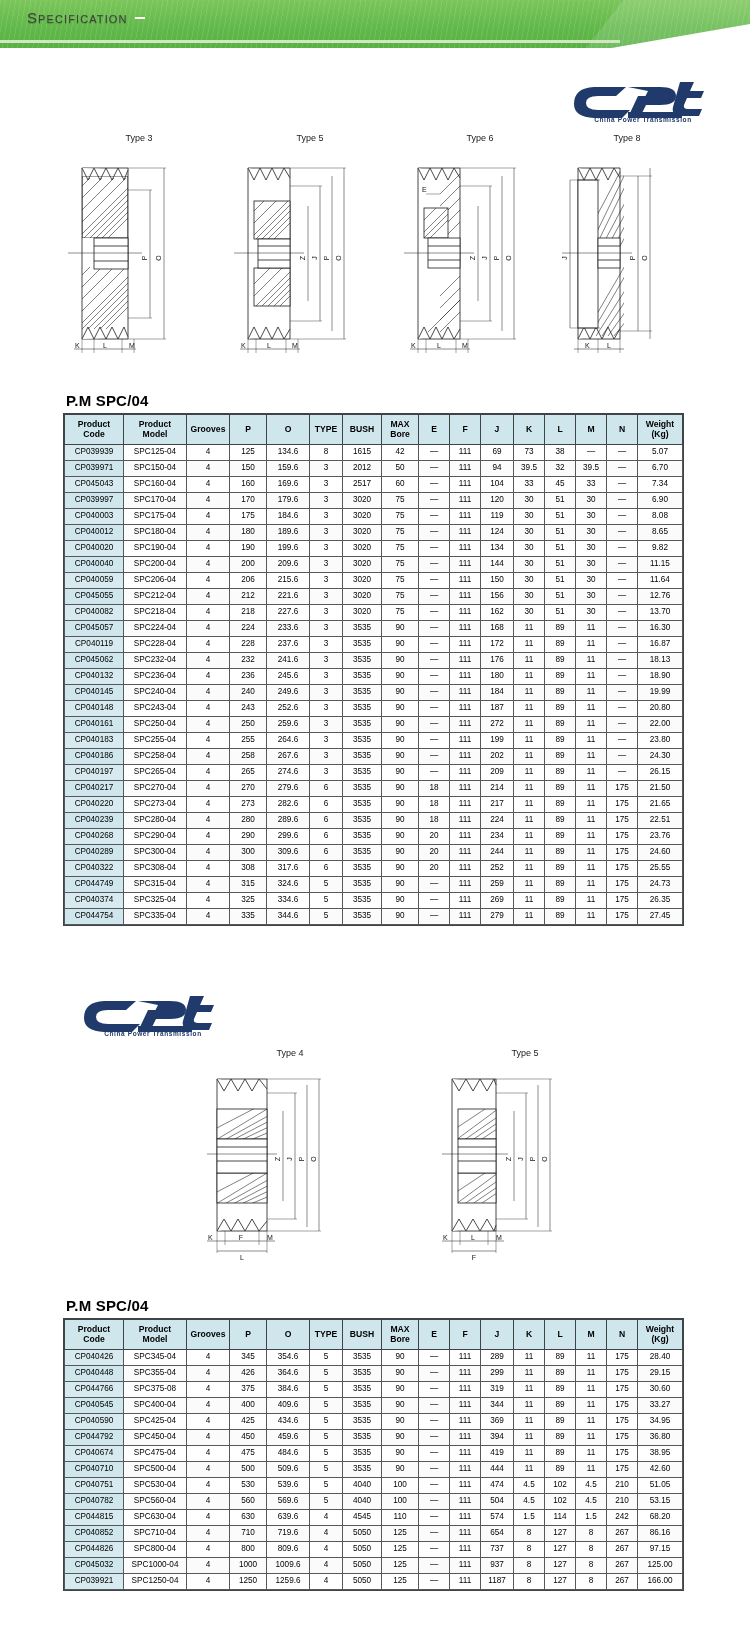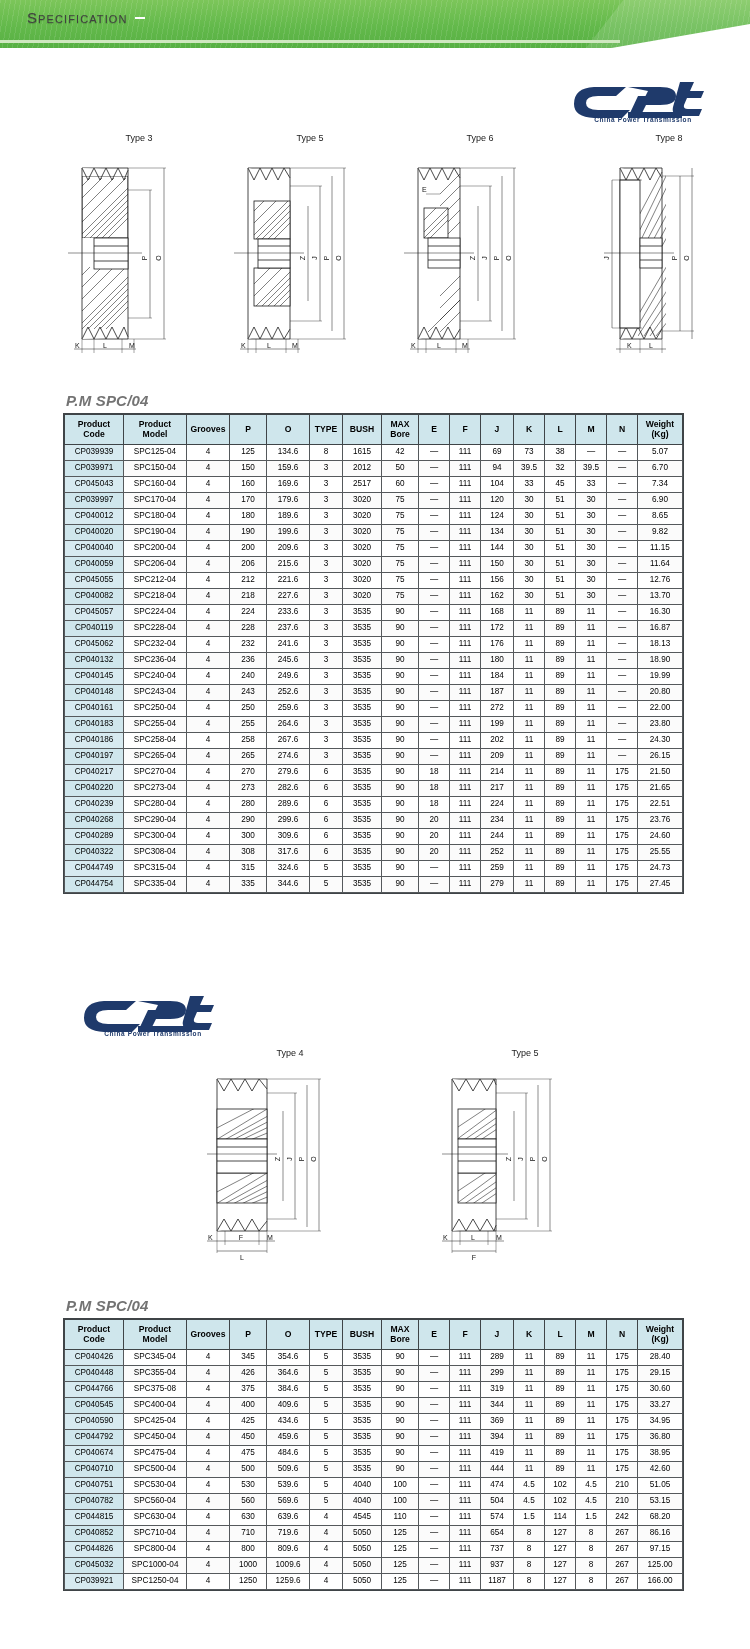--- a/index.html
+++ b/index.html
@@ -134,23 +134,22 @@
     text-align: center;
     color: #222;
     margin-bottom: 3px;
   }
 
   
   .section-title {
     position: absolute;
     font-size: 15px;
     font-weight: bold;
-    color: #737373;
+    color: #000000;
     letter-spacing: 0.2px;
-    font-style: italic;
   }
   #title1 { left: 66px; top: 392px; }
   #title2 { left: 66px; top: 1297px; }
 
   
   .spec-table {
     position: absolute;
     border-collapse: collapse;
     font-size: 8.2px;
     background: #ef4444;
@@ -445,21 +444,21 @@
         <text x="87" y="112" transform="rotate(-90 87 112)" text-anchor="middle">J</text>
         <text x="99" y="112" transform="rotate(-90 99 112)" text-anchor="middle">P</text>
         <text x="111" y="112" transform="rotate(-90 111 112)" text-anchor="middle">O</text>
         <text x="11" y="202">K</text>
         <text x="39" y="202" text-anchor="middle">L</text>
         <text x="62" y="202">M</text>
       </g>
     </svg>
   </div>
 
-  <div class="fig" style="left:594px; top:0; width:150px;">
+  <div class="fig" style="left:552px; top:0; width:150px;">
     <div class="fig-caption">Type 8</div>
     <svg width="150" height="215" viewBox="0 0 150 215">
       <g stroke="#1a1a1a" stroke-width="0.8" fill="none">
         <path d="M26 22 L26 193 L68 193 L68 22 Z" fill="#fff"></path>
         <path d="M26 22 L32 34 L38 22 L44 34 L50 22 L56 34 L62 22 L68 32" fill="#fff"></path>
         <path d="M26 193 L32 181 L38 193 L44 181 L50 193 L56 181 L62 193 L68 183" fill="#fff"></path>
         <g clip-path="url(#c8a)">
           <g stroke="#1a1a1a" stroke-width="0.55">
             <line x1="44" y1="100" x2="80" y2="26"></line>
               <line x1="50" y1="100" x2="86" y2="32"></line>
@@ -640,20 +639,38 @@
         <td class="c-e">—</td>
         <td class="c-f">111</td>
         <td class="c-j">120</td>
         <td class="c-k">30</td>
         <td class="c-l">51</td>
         <td class="c-m">30</td>
         <td class="c-n">—</td>
         <td class="c-w">6.90</td>
       </tr>
       <tr>
+        <td class="c-code code">CP040003</td>
+        <td class="c-model">SPC175-04</td>
+        <td class="c-grv">4</td>
+        <td class="c-p">175</td>
+        <td class="c-o">184.6</td>
+        <td class="c-type">3</td>
+        <td class="c-bush">3020</td>
+        <td class="c-max">75</td>
+        <td class="c-e">—</td>
+        <td class="c-f">111</td>
+        <td class="c-j">119</td>
+        <td class="c-k">30</td>
+        <td class="c-l">51</td>
+        <td class="c-m">30</td>
+        <td class="c-n">—</td>
+        <td class="c-w">8.08</td>
+      </tr>
+      <tr>
         <td class="c-code code">CP040012</td>
         <td class="c-model">SPC180-04</td>
         <td class="c-grv">4</td>
         <td class="c-p">180</td>
         <td class="c-o">189.6</td>
         <td class="c-type">3</td>
         <td class="c-bush">3020</td>
         <td class="c-max">75</td>
         <td class="c-e">—</td>
         <td class="c-f">111</td>
@@ -1052,20 +1069,38 @@
         <td class="c-bush">3535</td>
         <td class="c-max">90</td>
         <td class="c-e">—</td>
         <td class="c-f">111</td>
         <td class="c-j">259</td>
         <td class="c-k">11</td>
         <td class="c-l">89</td>
         <td class="c-m">11</td>
         <td class="c-n">175</td>
         <td class="c-w">24.73</td>
+      </tr>
+      <tr>
+        <td class="c-code code">CP040374</td>
+        <td class="c-model">SPC325-04</td>
+        <td class="c-grv">4</td>
+        <td class="c-p">325</td>
+        <td class="c-o">334.6</td>
+        <td class="c-type">5</td>
+        <td class="c-bush">3535</td>
+        <td class="c-max">90</td>
+        <td class="c-e">—</td>
+        <td class="c-f">111</td>
+        <td class="c-j">269</td>
+        <td class="c-k">11</td>
+        <td class="c-l">89</td>
+        <td class="c-m">11</td>
+        <td class="c-n">175</td>
+        <td class="c-w">26.35</td>
       </tr>
       <tr>
         <td class="c-code code">CP044754</td>
         <td class="c-model">SPC335-04</td>
         <td class="c-grv">4</td>
         <td class="c-p">335</td>
         <td class="c-o">344.6</td>
         <td class="c-type">5</td>
         <td class="c-bush">3535</td>
         <td class="c-max">90</td>

